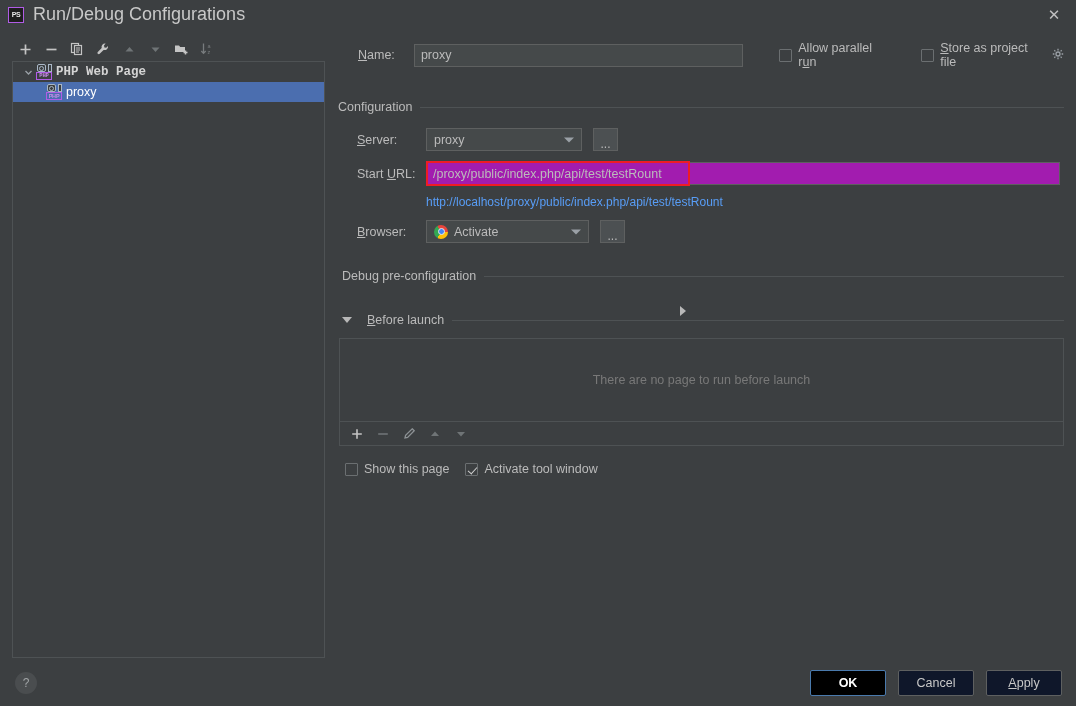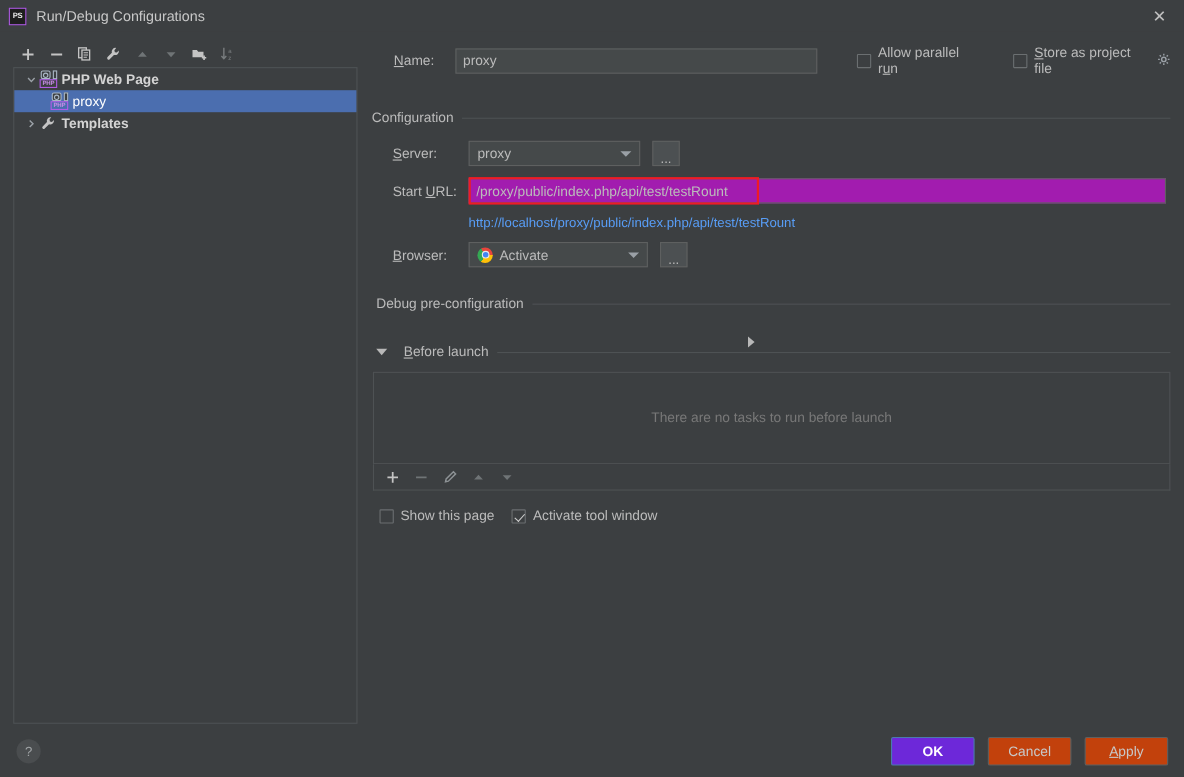--- a/index.html
+++ b/index.html
@@ -20,21 +20,21 @@
     background: #3c3f41; display: flex; align-items: center;
   }
   .ps-icon {
     margin-left: 8px; width: 16px; height: 16px;
     border: 1.5px solid #b05ce6; background: #1e1e1e;
     font-size: 7px; font-weight: bold; color: #e8e8e8;
     display: flex; align-items: center; justify-content: center;
     letter-spacing: -0.3px; line-height: 1;
   }
   .title-text {
-    margin-left: 9px; font-size: 13px; color: #c8c8c8;
+    margin-left: 9px; font-size: 18px; color: #c8c8c8;
   }
   .close-btn {
     position: absolute; right: 0; top: 0; width: 44px; height: 29px;
     display: flex; align-items: center; justify-content: center;
     color: #c0c0c0; font-size: 15px; cursor: pointer;
   }
 
   
   .tree-toolbar {
     position: absolute; left: 12px; top: 37px; width: 312px; height: 24px;
@@ -172,26 +172,26 @@
   }
 
   
   .help-btn {
     position: absolute; left: 15px; top: 672px; width: 22px; height: 22px;
     border-radius: 50%; background: #4a4d4f; color: #a0a4a6;
     display: flex; align-items: center; justify-content: center;
     font-size: 12px; cursor: pointer;
   }
   .btn {
-    height: 26px; min-width: 76px; border: 1px solid #5e6060; background: #c2410c;
+    height: 26px; min-width: 76px; border: 1px solid #5e6060; background: #0f172a;
     color: #c8c8c8; font-size: 12.5px; display: inline-flex; align-items: center;
     justify-content: center; cursor: pointer; border-radius: 2px;
     font-family: "Liberation Sans", sans-serif;
   }
-  .btn.primary { background: #6d28d9; border-color: #4a7aad; color: #ffffff; font-weight: bold; }
+  .btn.primary { background: #000000; border-color: #4a7aad; color: #ffffff; font-weight: bold; }
   .btn u { text-decoration: underline; }
   .btn-bar { position: absolute; right: 14px; top: 670px; display: flex; gap: 12px; }
 
   .gear-small { color: #9aa0a6; font-size: 11px; margin-left: 5px; }
 </style>
 </head>
 <body>
 
 <div class="dialog">
 
@@ -246,21 +246,21 @@
       <svg width="15" height="14" viewBox="0 0 15 14">
         <path d="M3.5 1.5v9.5M1.3 9l2.2 2.4L5.7 9" stroke="#787c7e" stroke-width="1.3" fill="none"></path>
         <text x="7.5" y="6.2" font-size="5.5" fill="#787c7e" font-family="Liberation Sans">a</text>
         <text x="7.5" y="12.2" font-size="5.5" fill="#787c7e" font-family="Liberation Sans">z</text>
       </svg>
     </div>
   </div>
 
   <div class="tree-panel">
 
-    <div class="tree-row" style="padding-left:8px;">
+    <div class="tree-row" style="padding-left:8px;font-family:Liberation Mono, monospace;">
       <span class="arrow">
         <svg width="9" height="9" viewBox="0 0 9 9">
             <path d="M1.5 3l3 3 3-3" stroke="#9aa0a6" stroke-width="1.3" fill="none"></path>
           </svg>
       </span>
       <span class="php-icon">
         <span class="globe"></span>
           <span class="bar"></span>
           <span class="php-badge">PHP</span>
       </span>
@@ -269,33 +269,20 @@
 
     <div class="tree-row selected" style="padding-left:33px;">
       <span class="php-icon">
         <span class="globe"></span>
           <span class="bar"></span>
           <span class="php-badge">PHP</span>
       </span>
       <span class="tree-label">proxy</span>
     </div>
 
-    <div class="tree-row" style="padding-left:8px;">
-      <span class="arrow">
-        <svg width="9" height="9" viewBox="0 0 9 9">
-            <path d="M3 1.5l3 3-3 3" stroke="#9aa0a6" stroke-width="1.3" fill="none"></path>
-          </svg>
-      </span>
-      <span class="wrench-icon">
-        <svg width="14" height="14" viewBox="0 0 14 14">
-          <path d="M9.6 1.6a3.4 3.4 0 0 0-3.9 4.4L1.8 9.9a1.3 1.3 0 0 0 1.9 1.9l3.9-3.9a3.4 3.4 0 0 0 4.4-3.9L10.2 5.8 8.4 5.4 8 3.6z" fill="#c4c4c4"></path>
-        </svg>
-      </span>
-      <span class="tree-label bold">Templates</span>
-    </div>
   </div>
 
   <div class="row" style="position:absolute; left:338px; top:41px; width:726px;">
     <span class="field-label" style="width:56px;margin-left:20px;"><u>N</u>ame:</span>
     <input class="text-input" style="width: 330px;" value="proxy">
     <span class="cb-wrap" style="margin-left:36px;">
       <span class="cb"></span>
       <span class="cb-label">Allow parallel r<u>u</u>n</span>
     </span>
     <span class="cb-wrap" style="margin-left:28px;">
@@ -349,21 +336,21 @@
     <span class="rule"></span>
   </div>
 
   <div class="group-head" style="position:absolute; left:342px; top:313px; width:722px;">
     <span class="tri down"></span>
     <span class="gl"><u>B</u>efore launch</span>
     <span class="rule"></span>
   </div>
 
   <div class="task-panel" style="position:absolute; left:339px; top:338px; width:725px;">
-    <span>There are no tasks to run before launch</span>
+    <span>There are no page to run before launch</span>
   </div>
   <div class="task-toolbar" style="position:absolute; left:339px; top:422px; width:725px;">
     <div class="tb-btn">
       <svg width="12" height="12" viewBox="0 0 12 12">
           <path d="M6 1.2v9.6M1.2 6h9.6" stroke="#c4c4c4" stroke-width="1.6" fill="none"></path>
         </svg>
     </div>
     <div class="tb-btn dim">
       <svg width="12" height="12" viewBox="0 0 12 12">
           <path d="M1.2 6h9.6" stroke="#6f7476" stroke-width="1.6" fill="none"></path>

